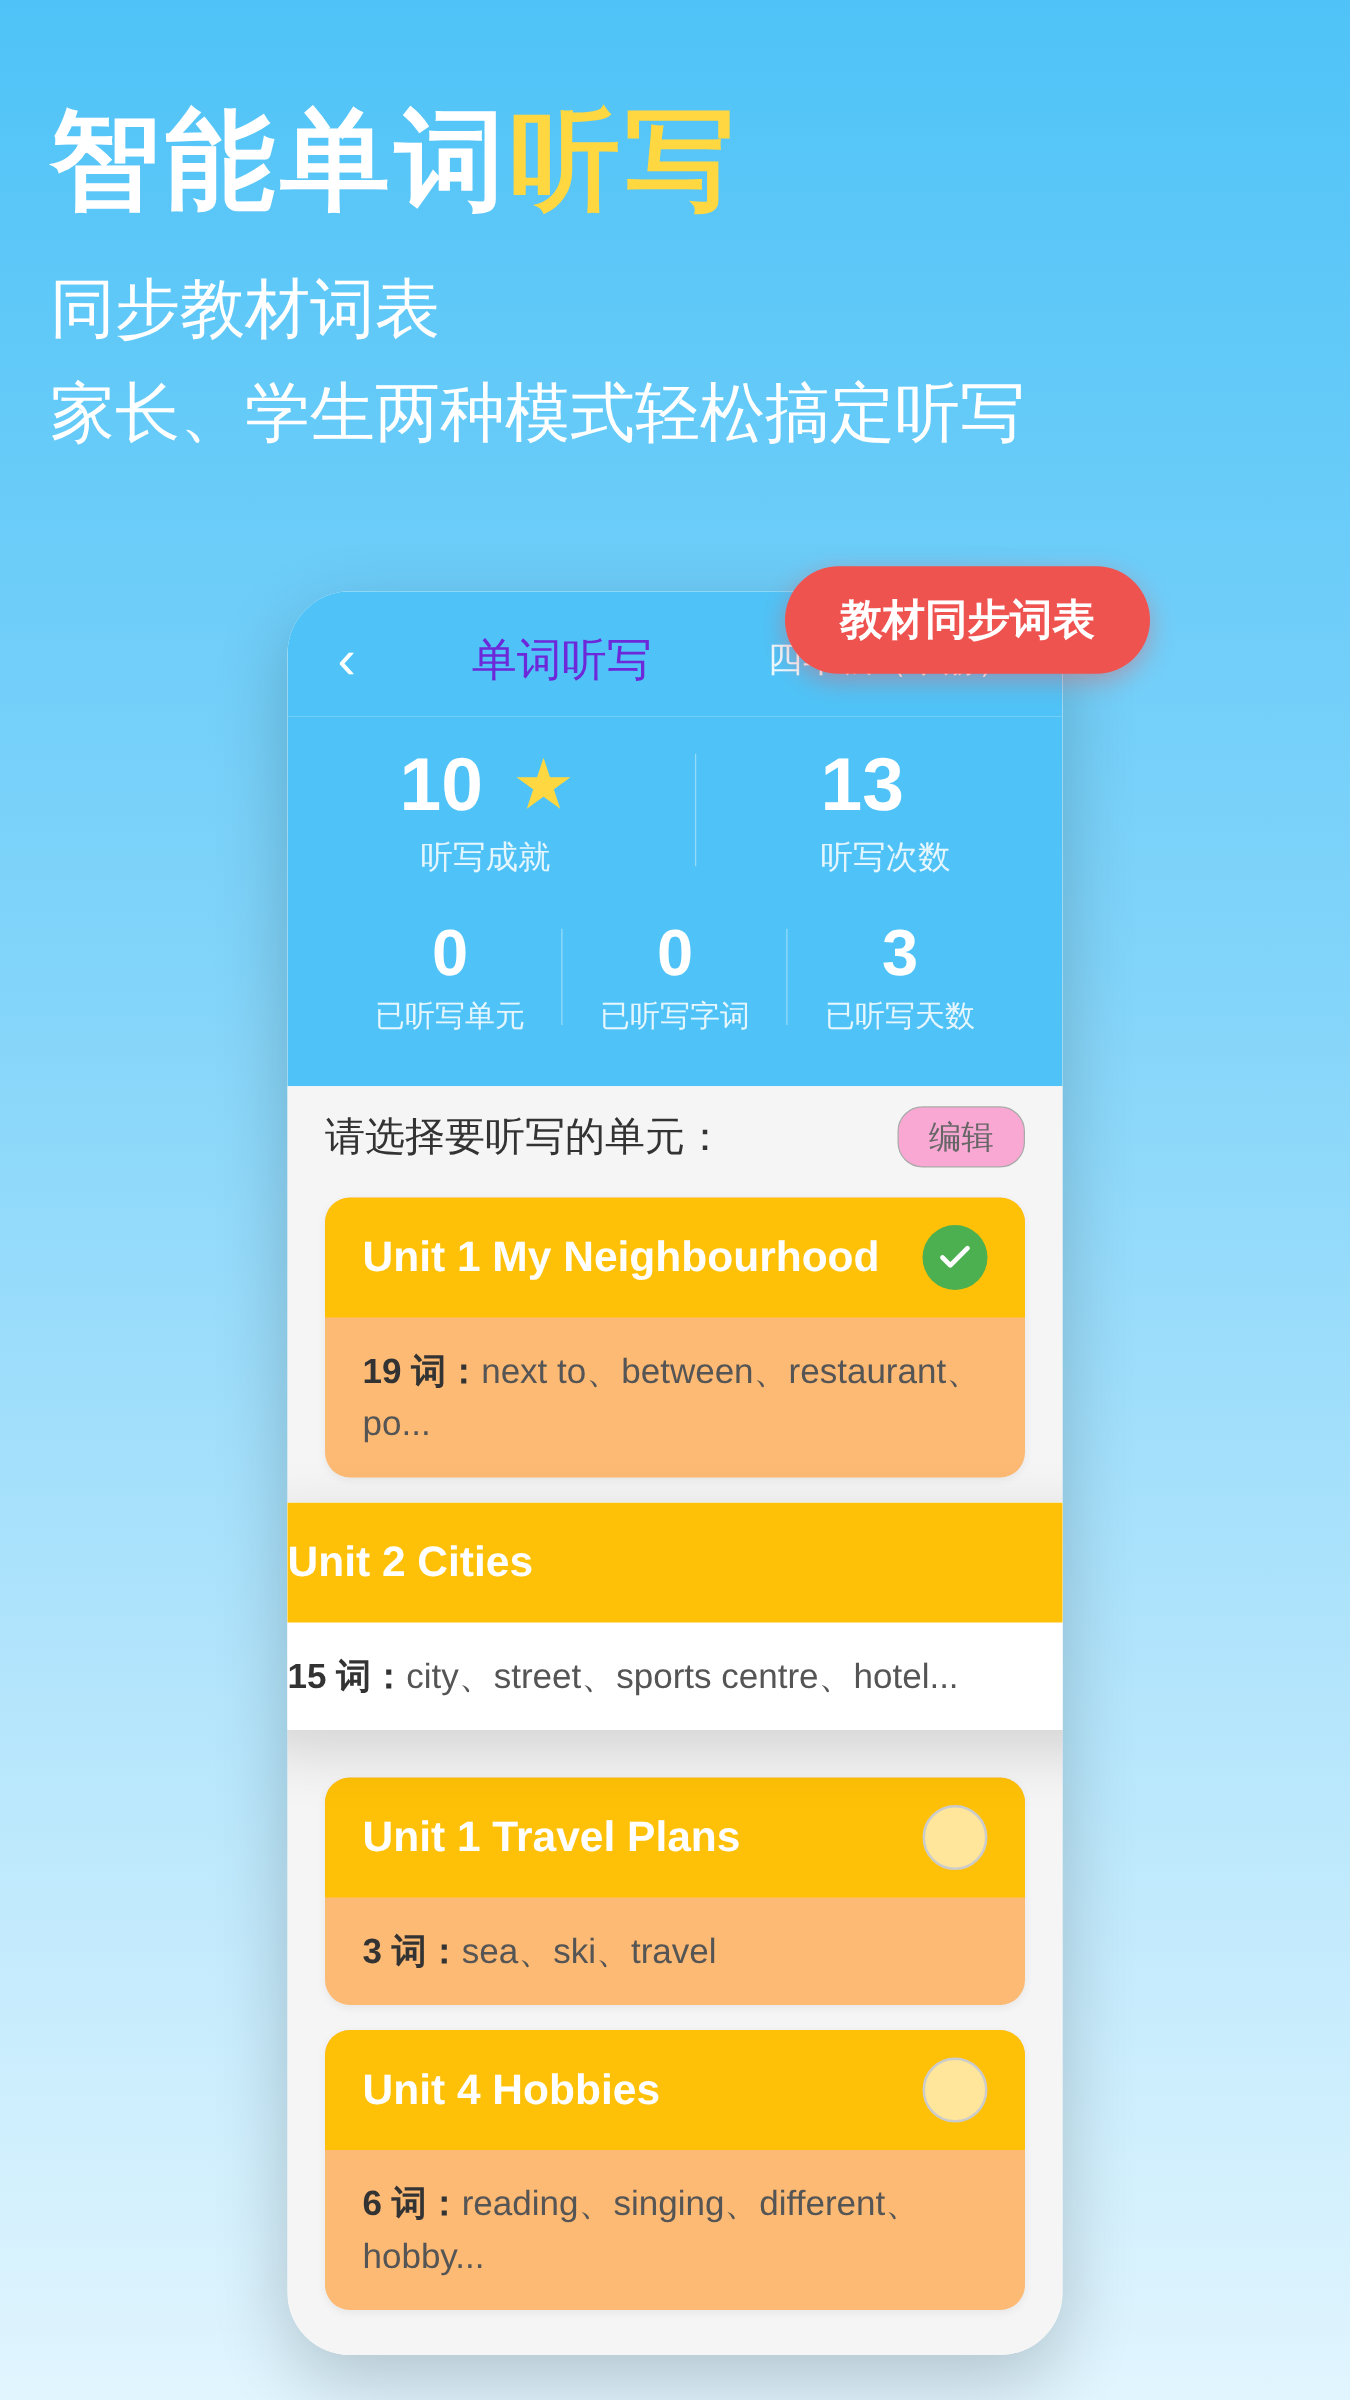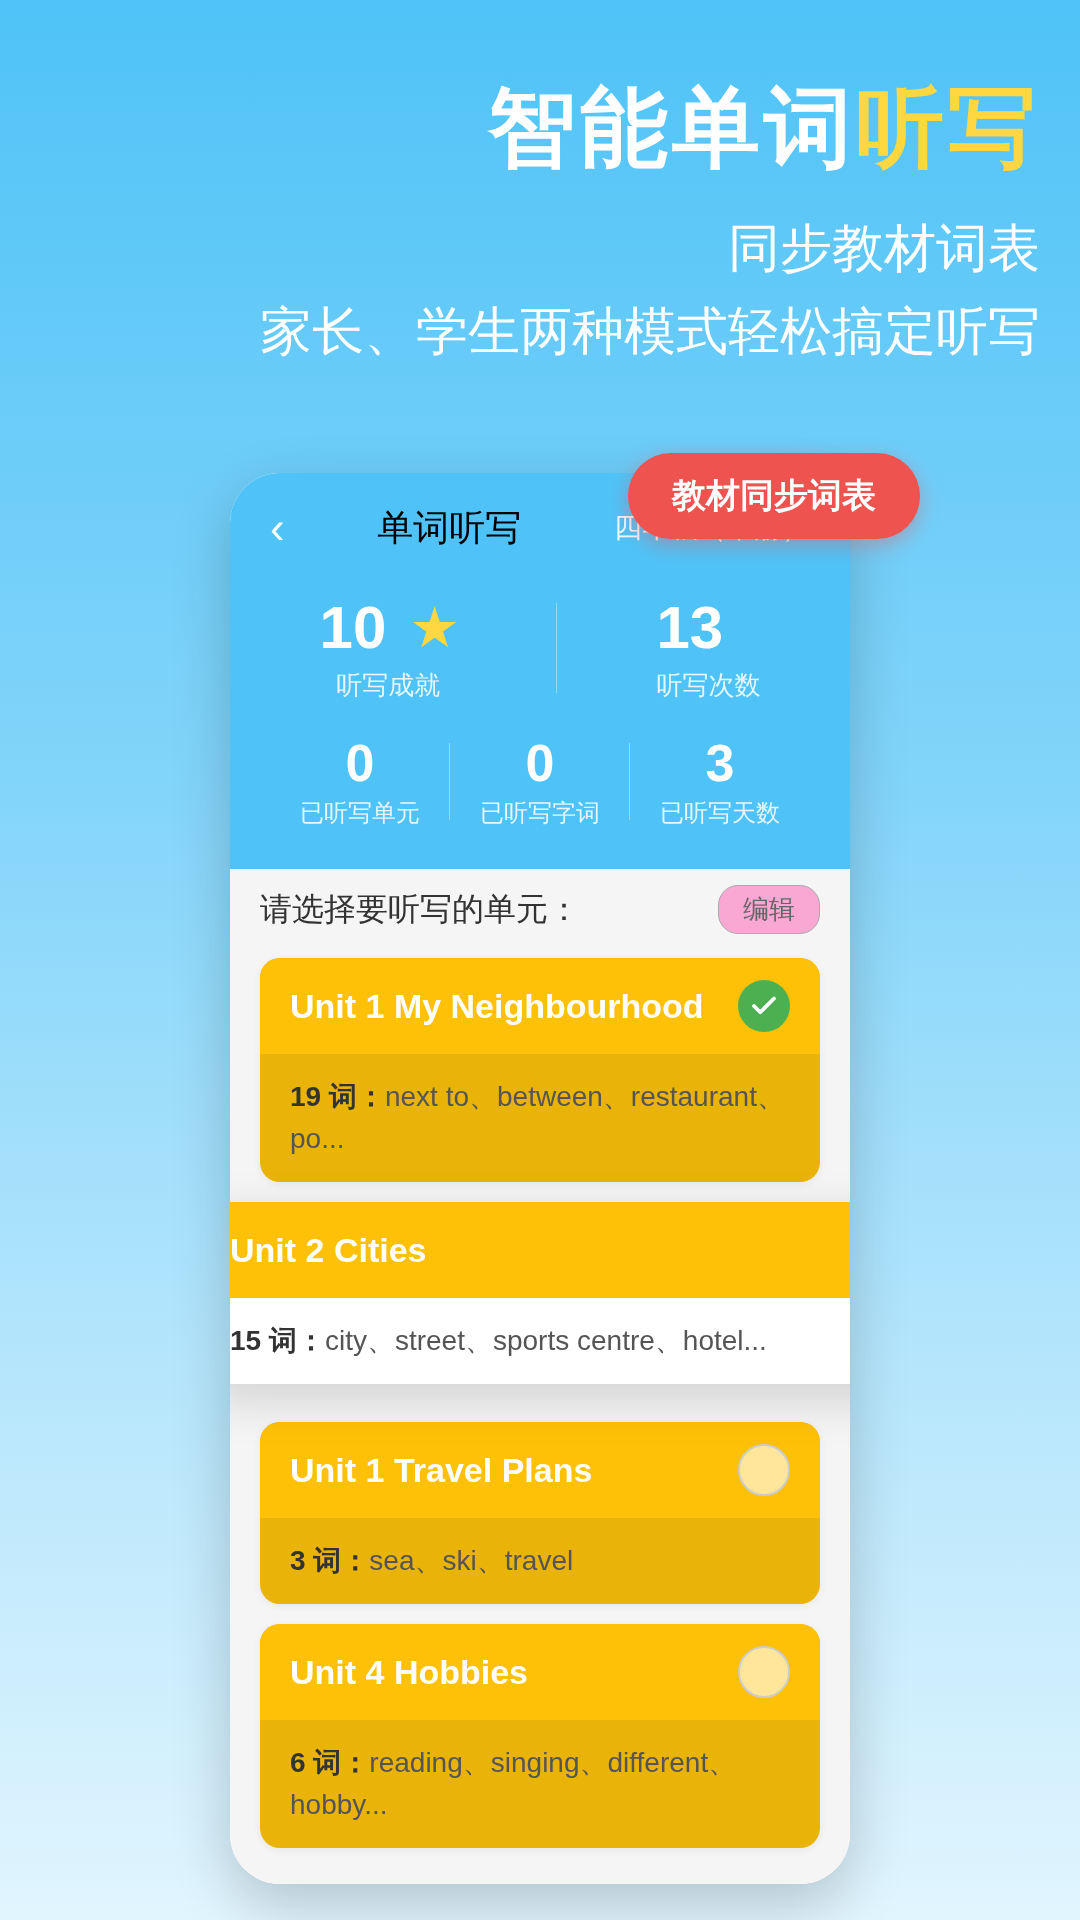--- a/index.html
+++ b/index.html
@@ -7,21 +7,21 @@
 
     body {
       width: 1080px;
       min-height: 1920px;
       background: linear-gradient(180deg, #4fc3f7 0%, #81d4fa 40%, #b3e5fc 70%, #e1f5fe 100%);
       font-family: -apple-system, 'PingFang SC', 'Helvetica Neue', Arial, sans-serif;
       overflow-x: hidden;
     }
 
     .header-section {
-      text-align: right;
+      text-align: left;
       padding: 80px 40px 40px;
     }
 
     .main-title {
       font-size: 88px;
       font-weight: 900;
       color: white;
       letter-spacing: 4px;
       line-height: 1.1;
       margin-bottom: 30px;
@@ -62,21 +62,21 @@
     }
 
     .back-btn {
       font-size: 44px;
       color: white;
       font-weight: 300;
     }
 
     .phone-title {
       font-size: 36px;
-      color: #000000;
+      color: #6d28d9;
       font-weight: 500;
     }
 
     .grade-label {
       font-size: 28px;
       color: white;
       opacity: 0.9;
     }
 
     
@@ -178,21 +178,21 @@
     .edit-btn {
       border: 1px solid #aaa;
       border-radius: 20px;
       padding: 6px 24px;
       font-size: 26px;
       color: #666;
       background: #f9a8d4;
     }
 
     .unit-card {
-      background: #eab308;
+      background: #fdba74;
       border-radius: 20px;
       margin-bottom: 20px;
       overflow: hidden;
       box-shadow: 0 2px 8px rgba(0,0,0,0.06);
     }
 
     .unit-card-header {
       background: #ffc107;
       padding: 22px 30px;
       display: flex;

